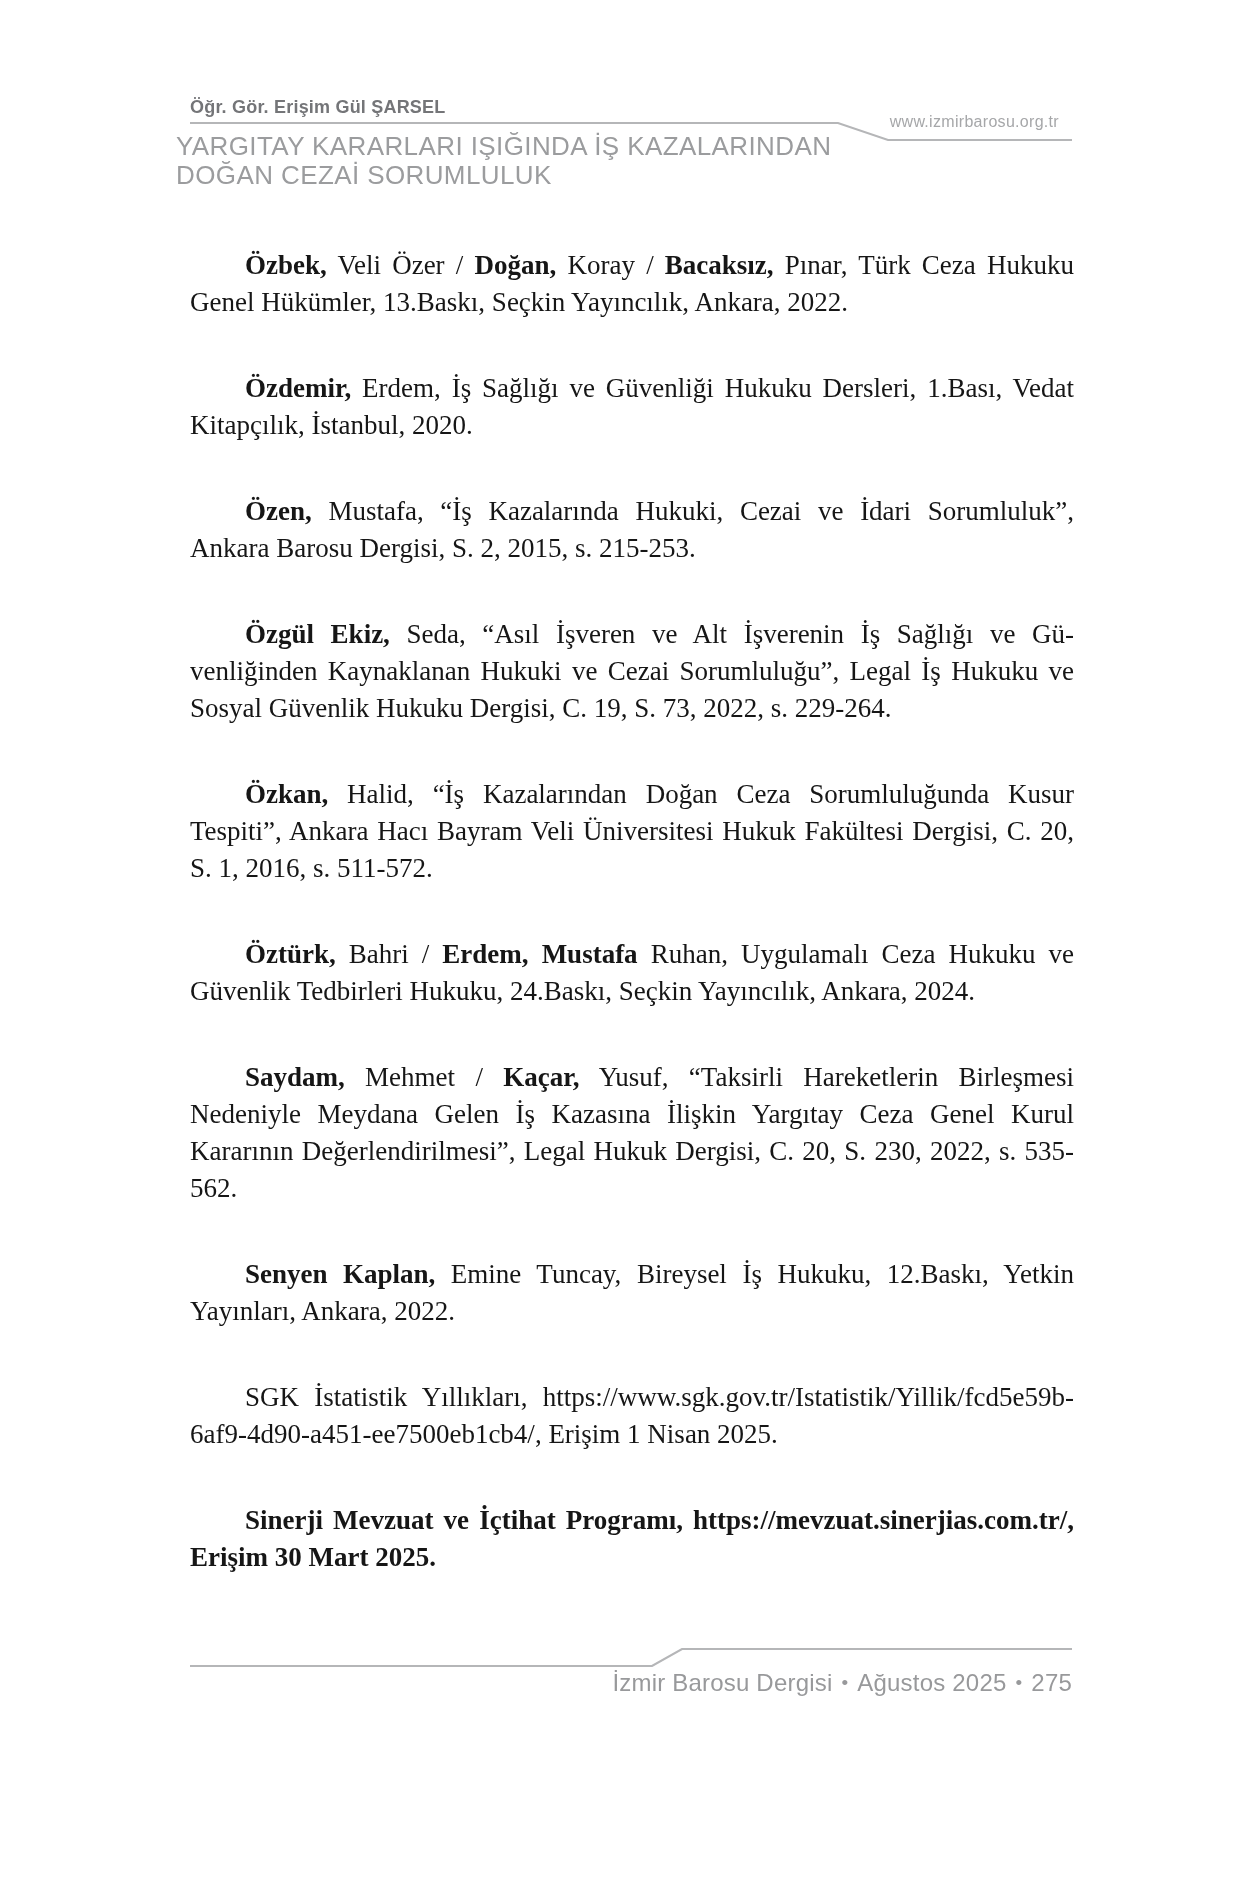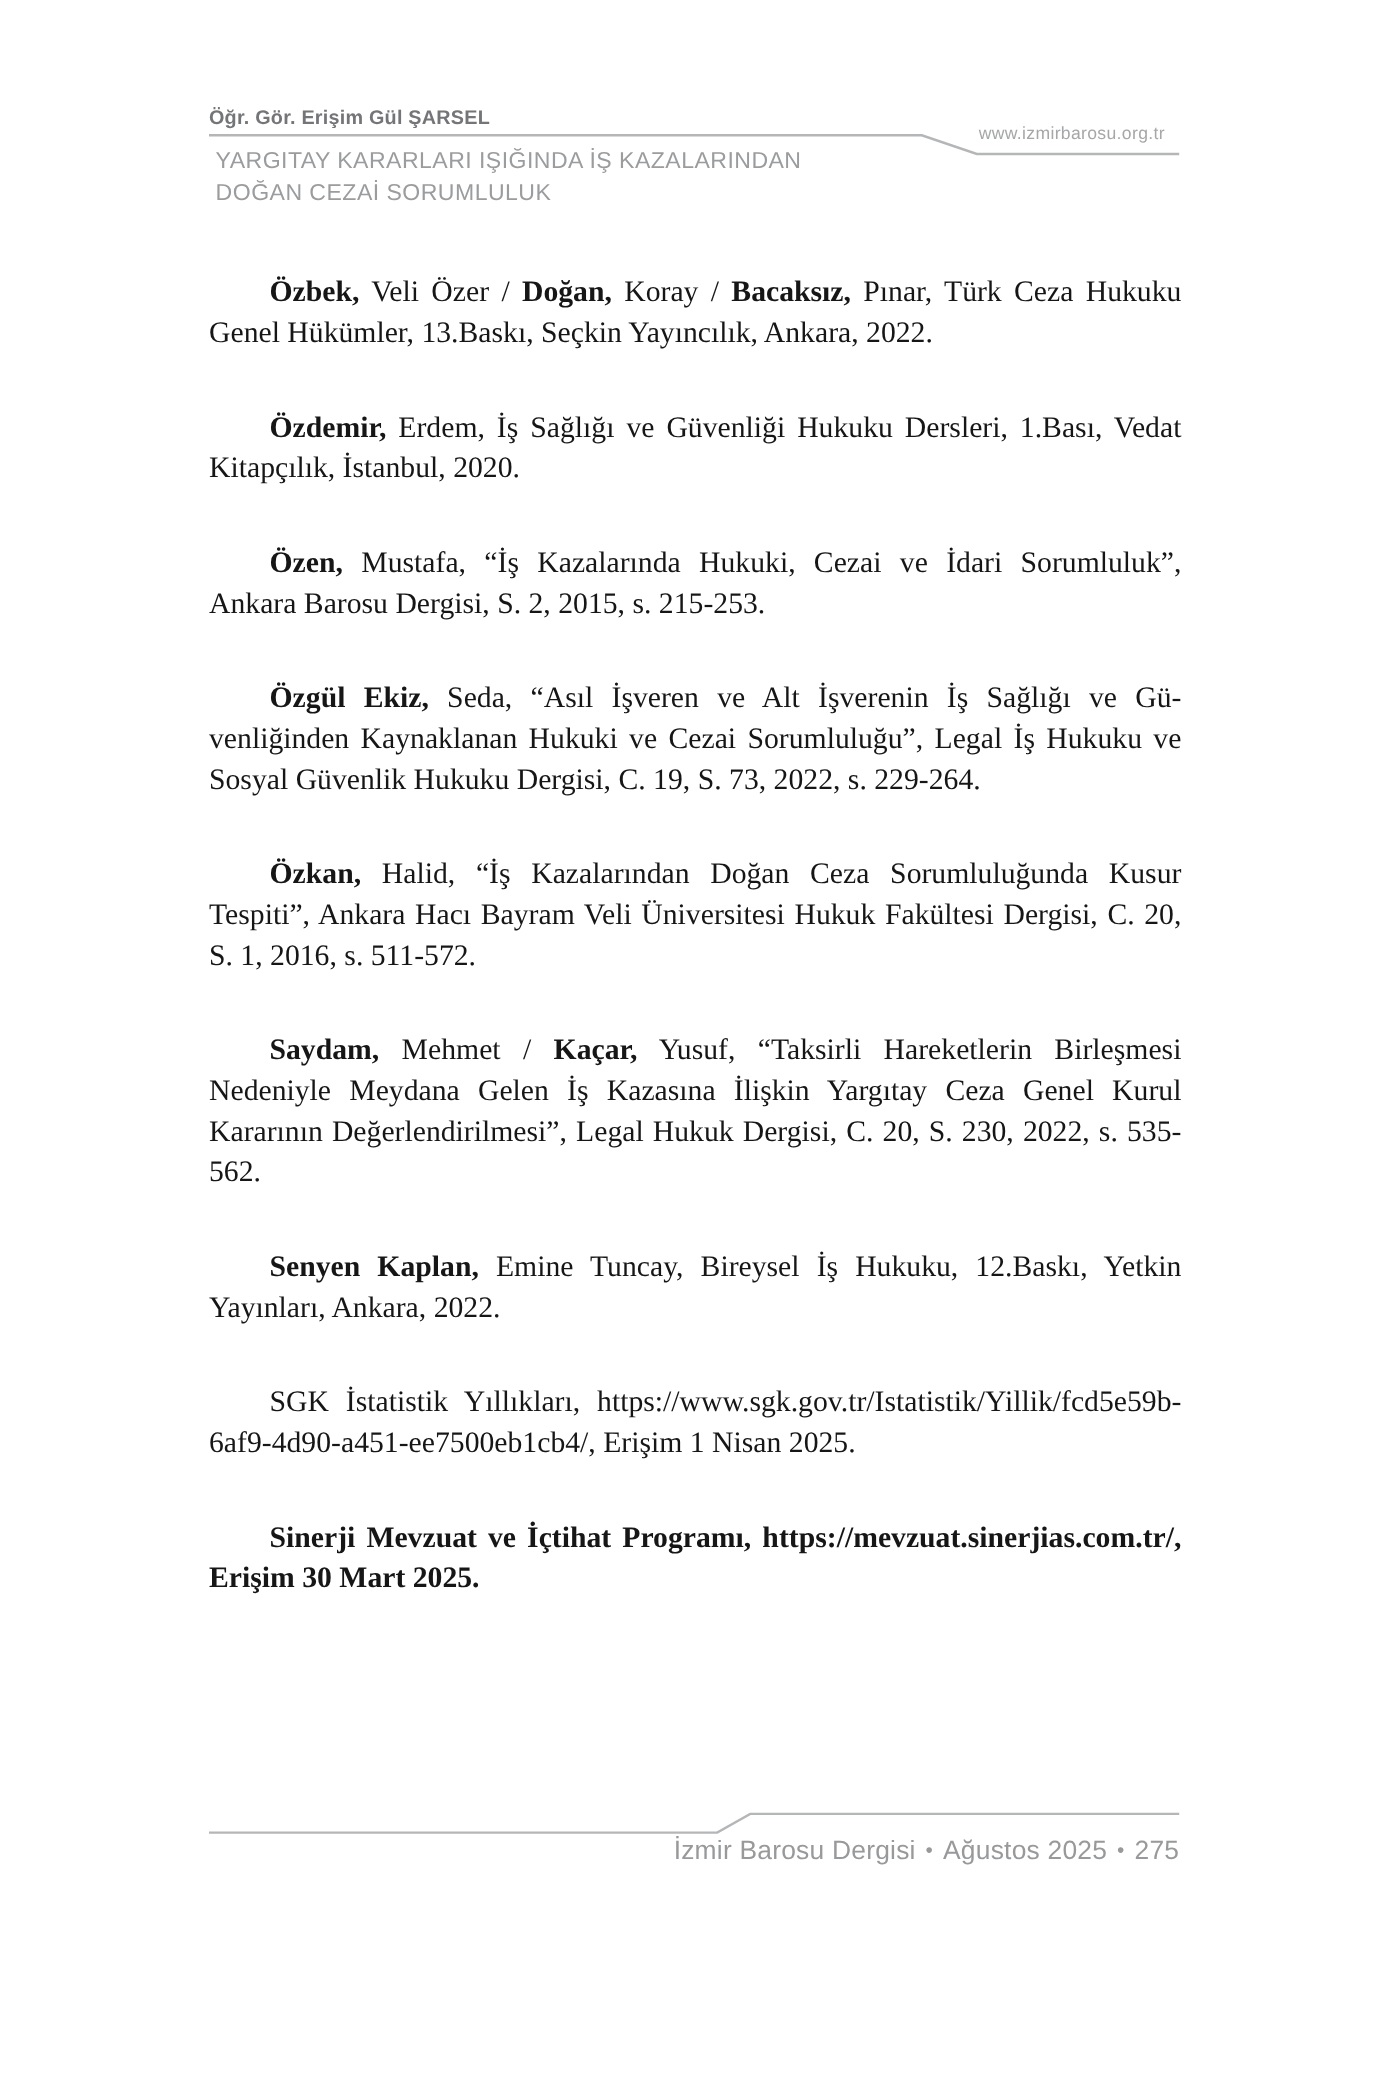--- a/index.html
+++ b/index.html
@@ -12,22 +12,22 @@
   .page{position:absolute;inset:0;background:var(--c-page_background,#fff);overflow:hidden;}
 
   
   .author{
     position:absolute;left:190px;top:98px;
     font-family:"Liberation Sans",sans-serif;
     font-weight:700;font-size:18px;line-height:1;
     letter-spacing:.2px;color:var(--c-header_author,#747578);
   }
   .doc-title{
-    position:absolute;left:196px;top:132px;
-    font-size:21px;line-height:29px;letter-spacing:.4px;
+    position:absolute;left:176px;top:132px;
+    font-size:26px;line-height:29px;letter-spacing:.4px;
     color:var(--c-header_subtitle,#9b9c9e);
   }
   .website{
     position:absolute;right:201px;top:114px;
     font-size:16px;line-height:1;letter-spacing:.3px;
     color:var(--c-website_url,#a6a7a9);
   }
 
   
   svg.rules{position:absolute;left:0;top:0;width:1260px;height:1890px;pointer-events:none;}
@@ -73,20 +73,21 @@
     </div>
     <div class="website">www.izmirbarosu.org.tr</div>
   </header>
 
   <main class="bibliography">
       <p class="entry"><b>Özbek,</b><span> Veli Özer / </span><b>Doğan,</b><span> Koray / </span><b>Bacaksız,</b><span> Pınar, Türk Ceza Hukuku Genel Hükümler, 13.Baskı, Seçkin Yayıncılık, Ankara, 2022.</span></p>
       <p class="entry"><b>Özdemir,</b><span> Erdem, İş Sağlığı ve Güvenliği Hukuku Dersleri, 1.Bası, Vedat Kitapçılık, İstanbul, 2020.</span></p>
       <p class="entry"><b>Özen,</b><span> Mustafa, “İş Kazalarında Hukuki, Cezai ve İdari Sorumlu­luk”, Ankara Barosu Dergisi, S. 2, 2015, s. 215-253.</span></p>
       <p class="entry"><b>Özgül Ekiz,</b><span> Seda, “Asıl İşveren ve Alt İşverenin İş Sağlığı ve Gü­venliğinden Kaynaklanan Hukuki ve Cezai Sorumluluğu”, Legal İş Hu­ku­ku ve Sosyal Güvenlik Hukuku Dergisi, C. 19, S. 73, 2022, s. 229-264.</span></p>
       <p class="entry"><b>Özkan,</b><span> Halid, “İş Kazalarından Doğan Ceza Sorumluluğunda Ku­sur Tespiti”, Ankara Hacı Bayram Veli Üniversitesi Hukuk Fakültesi Dergisi, C. 20, S. 1, 2016, s. 511-572.</span></p>
+      <p class="entry"><b>Öztürk,</b><span> Bahri / </span><b>Erdem, Mustafa</b><span> Ruhan, Uygulamalı Ceza Huku­ku ve Güvenlik Tedbirleri Hukuku, 24.Baskı, Seçkin Yayıncılık, Ankara, 2024.</span></p>
       <p class="entry"><b>Saydam,</b><span> Mehmet / </span><b>Kaçar,</b><span> Yusuf, “Taksirli Hareketlerin Birleşme­si Nedeniyle Meydana Gelen İş Kazasına İlişkin Yargıtay Ceza Genel Kurul Kararının Değerlendirilmesi”, Legal Hukuk Dergisi, C. 20, S. 230, 2022, s. 535-562.</span></p>
       <p class="entry"><b>Senyen Kaplan,</b><span> Emine Tuncay, Bireysel İş Hukuku, 12.Baskı, Yet­kin Yayınları, Ankara, 2022.</span></p>
       <p class="entry"><span>SGK İstatistik Yıllıkları, </span><span>https:/​/​www.​sgk.​gov.​tr/​Istatistik/​Yillik/​fcd5e59b-6af9-4d90-a451-ee7500eb1cb4/​</span><span>, Erişim 1 Nisan 2025.</span></p>
       <p class="entry"><span>Sinerji Mevzuat ve İçtihat Programı, </span><span>https:/​/​mevzuat.​sinerjias.​com.​tr/​</span><span>, Erişim 30 Mart 2025.</span></p>
     </main>
 
   <footer>
     <div class="footer-text">
       <span>İzmir Barosu Dergisi</span><span class="dot">•</span><span>Ağustos 2025</span><span class="dot">•</span><span>275</span>
     </div>

